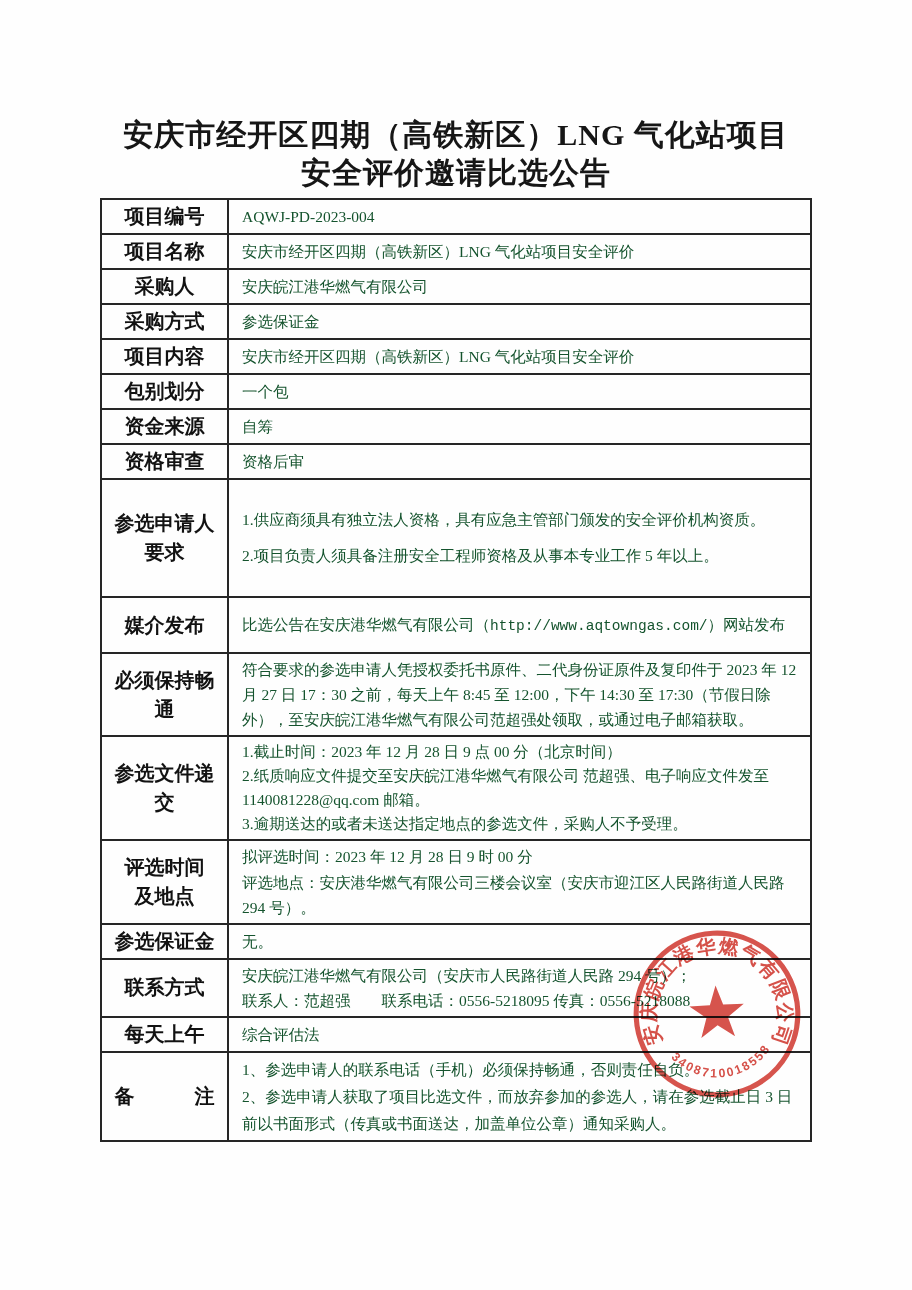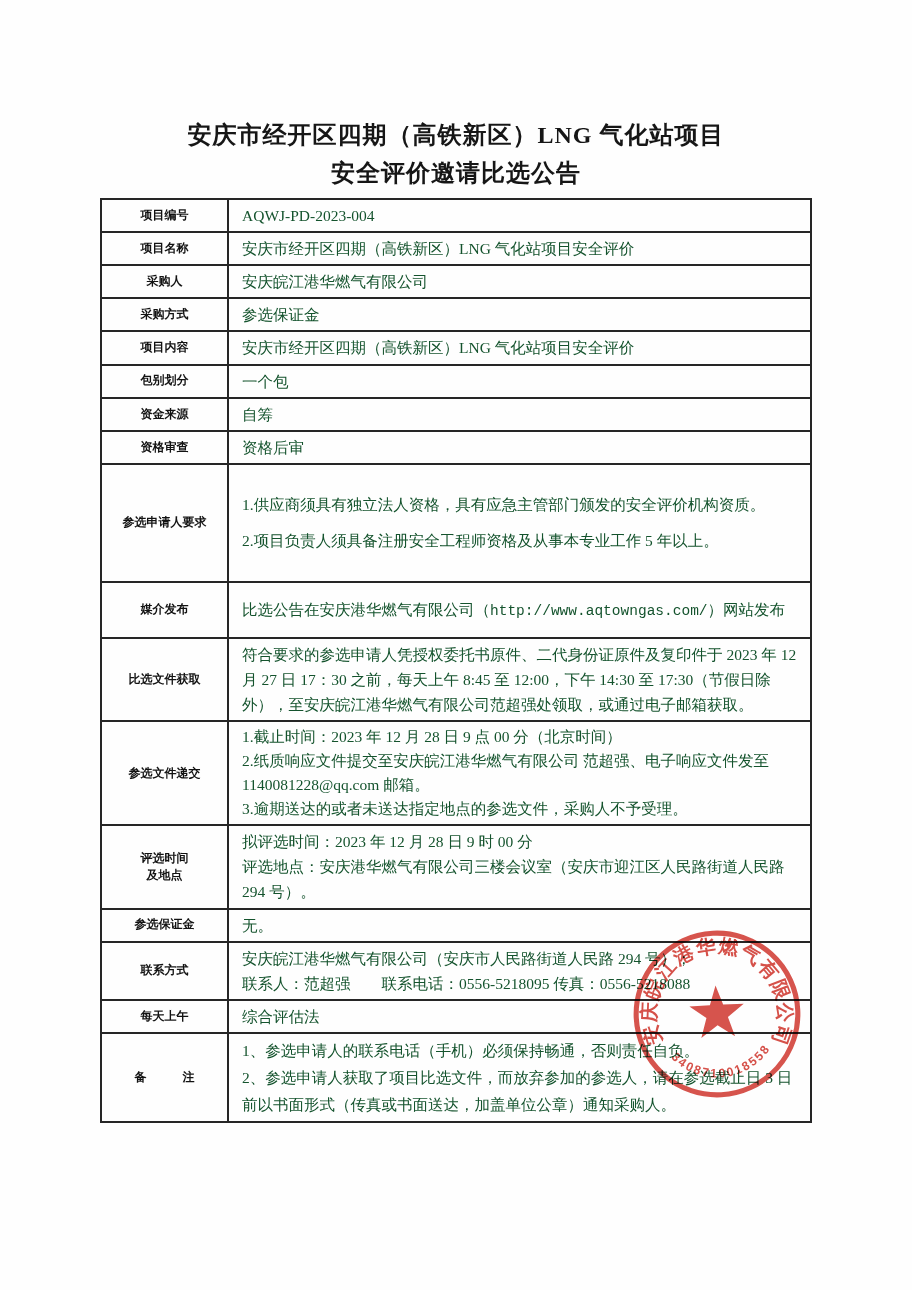--- a/index.html
+++ b/index.html
@@ -13,21 +13,21 @@
   .page {
     position: relative;
     width: 912px; height: 1290px;
     background: #fefefe;
   }
   .title-block {
     position: absolute;
     top: 116px; left: 0; width: 912px;
     text-align: center;
     font-weight: bold;
-    font-size: 24px;
+    font-size: 30px;
     line-height: 38px;
     letter-spacing: 1px;
     color: #161616;
   }
   table.doc-table {
     position: absolute;
     top: 198px; left: 100px;
     width: 712px;
     border-collapse: collapse;
     table-layout: fixed;
@@ -37,21 +37,21 @@
     font-size: 15.5px;
     vertical-align: middle;
     white-space: pre-line;
   }
   .doc-table th {
     width: 127px;
     font-weight: bold;
     text-align: center;
     line-height: 1.45;
     padding: 2px 4px;
-    font-size: 12px;
+    font-size: 20px;
     color: #121212;
   }
   .doc-table td {
     padding: 3px 10px 3px 13px;
     line-height: 1.62;
     text-align: left;
     color: #14532d;
   }
   tr.r-gap td   { line-height: 2.3; }
   tr.r-list td  { line-height: 1.55; }
@@ -120,21 +120,21 @@
     <tr class="r-gap" style="height:118px">
       <th>参选申请人要求</th>
       <td>1.供应商须具有独立法人资格，具有应急主管部门颁发的安全评价机构资质。
 2.项目负责人须具备注册安全工程师资格及从事本专业工作 5 年以上。</td>
     </tr>
     <tr style="height:56px">
       <th>媒介发布</th>
       <td><span>比选公告在安庆港华燃气有限公司（</span><span class="link">http://www.aqtowngas.com/</span><span>）网站发布</span></td>
     </tr>
     <tr style="height:80px">
-      <th>比选文件获取</th>
+      <th>必须保持畅通</th>
       <td>符合要求的参选申请人凭授权委托书原件、二代身份证原件及复印件于 2023 年 12 月 27 日 17：30 之前，每天上午 8:45 至 12:00，下午 14:30 至 17:30（节假日除外），至安庆皖江港华燃气有限公司范超强处领取，或通过电子邮箱获取。</td>
     </tr>
     <tr class="r-list" style="height:95px">
       <th>参选文件递交</th>
       <td>1.截止时间：2023 年 12 月 28 日 9 点 00 分（北京时间）
 2.纸质响应文件提交至安庆皖江港华燃气有限公司 范超强、电子响应文件发至 1140081228@qq.com 邮箱。
 3.逾期送达的或者未送达指定地点的参选文件，采购人不予受理。</td>
     </tr>
     <tr style="height:79px">
       <th>评选时间

